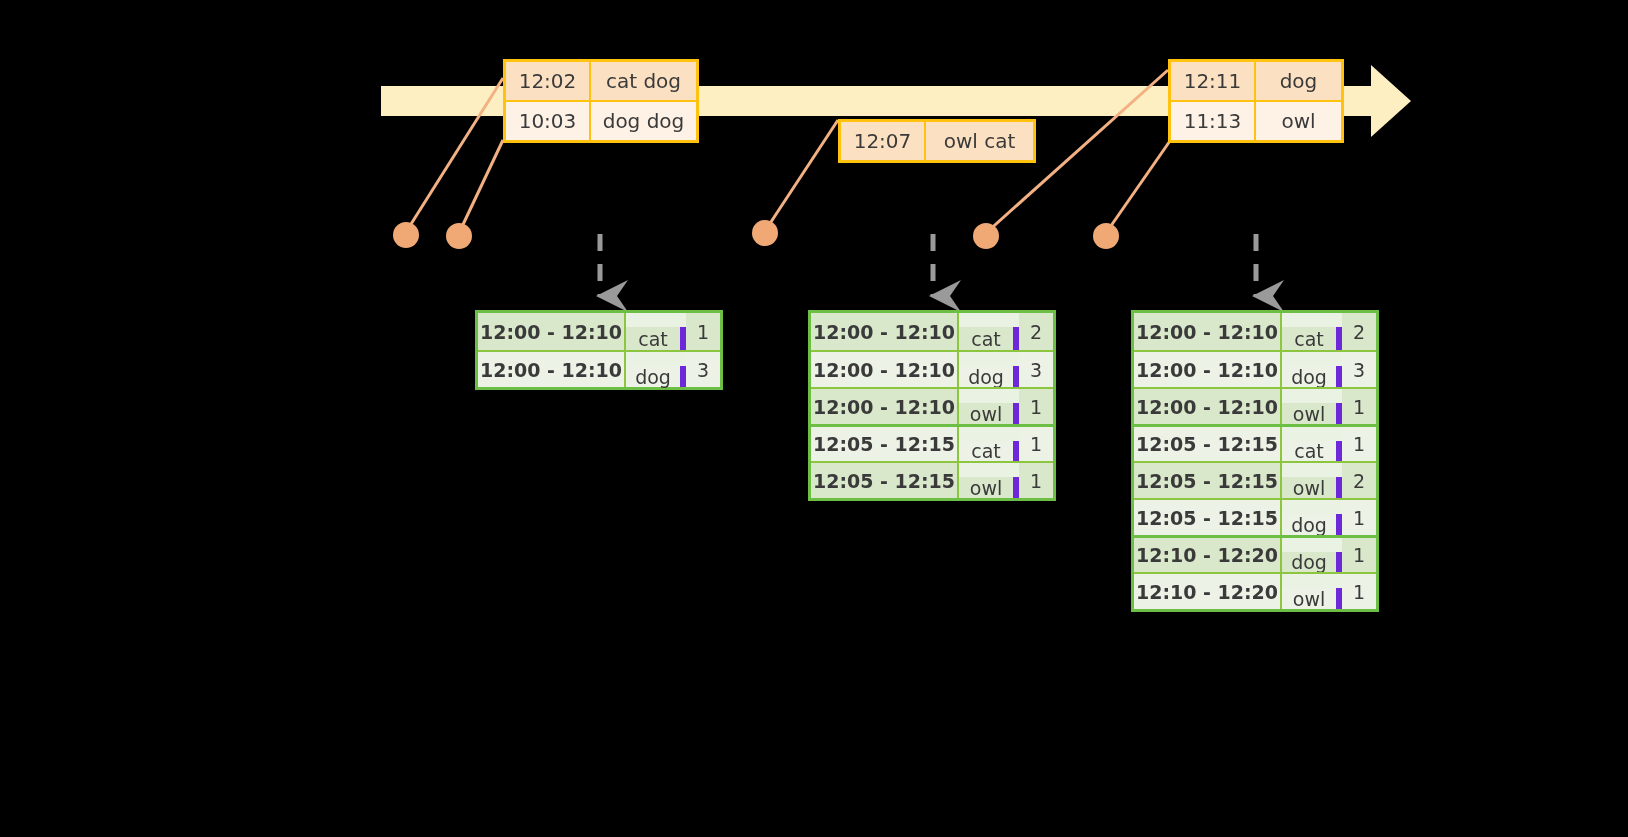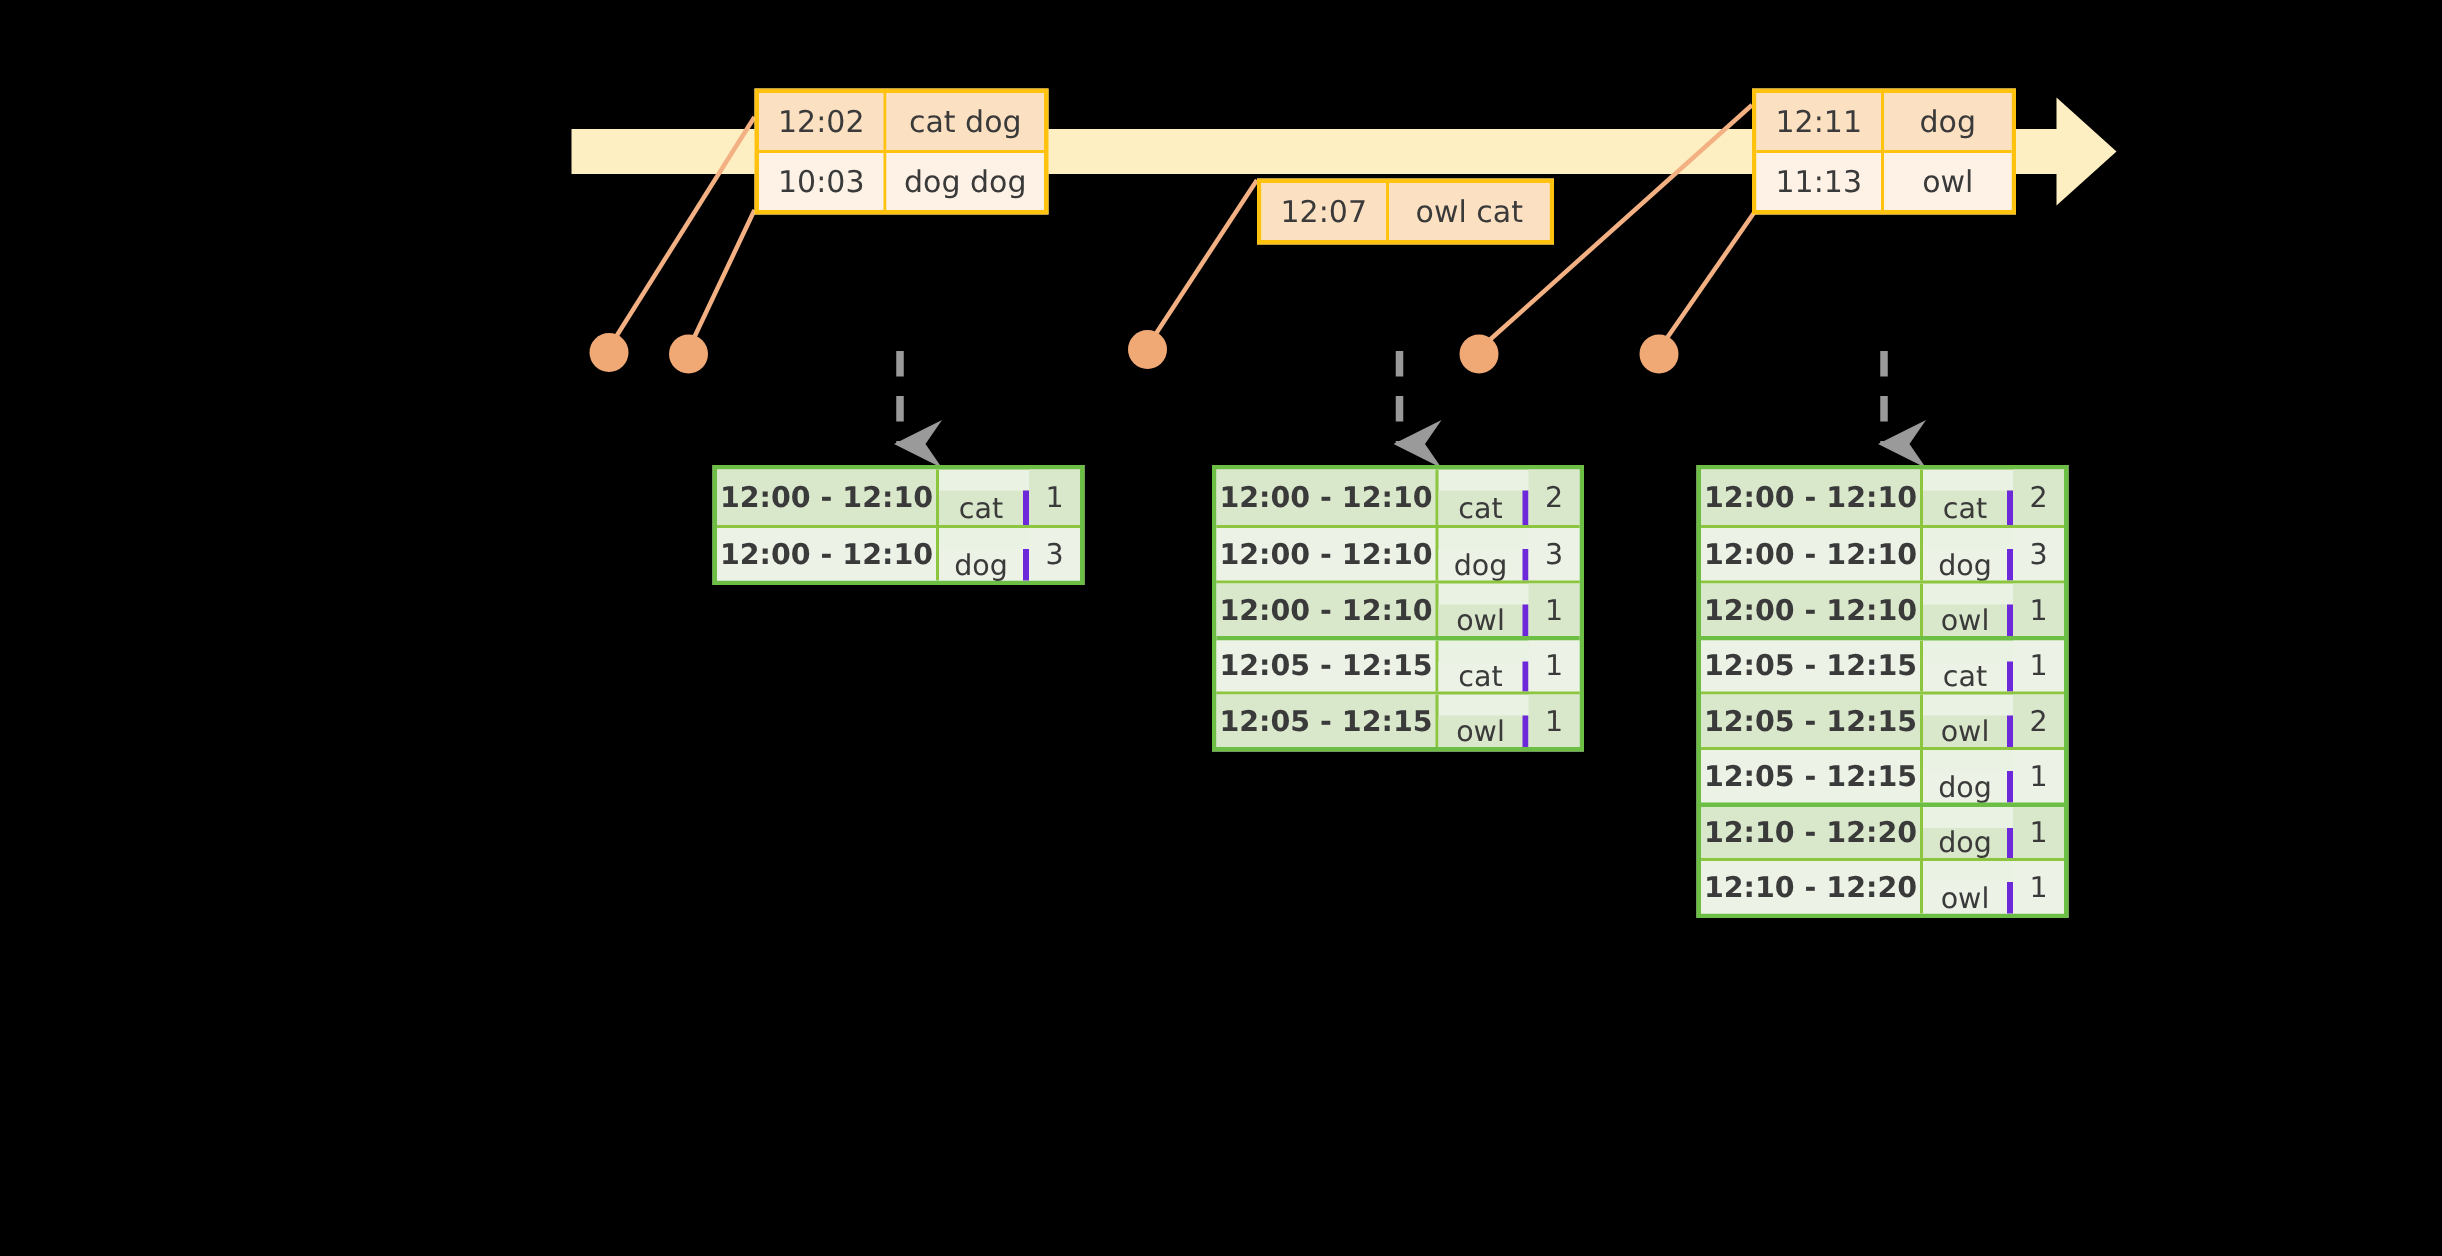--- a/index.html
+++ b/index.html
@@ -24,21 +24,21 @@
   .res-table{position:absolute;border:3px solid #6DBE45;box-sizing:border-box;
              display:flex;flex-direction:column;background:#eaf2e3;}
   .res-row{display:flex;box-sizing:border-box;height:37px;}
   .res-row.sep{border-top:3px solid #6DBE45;}
   .res-row.line{border-top:2px solid #8CC63F;}
   .res-row.tone-a .res-cell{background:#D9E7CB;}
   .res-row.tone-b .res-cell{background:#ECF2E6;}
   .res-cell{display:flex;align-items:center;justify-content:center;
             font-size:19px;color:#3a3a3a;box-sizing:border-box;}
   .res-cell.win{border-right:2px solid #8CC63F;font-weight:bold;}
-  .res-cell.key{border-right:4px solid #6d28d9;margin-top:14px;}
+  .res-cell.key{border-right:6px solid #6d28d9;margin-top:14px;}
 </style>
 </head>
 <body>
 
 <div id="stage">
 
   <svg class="layer" viewBox="0 0 1628 837">
     <defs>
       <marker id="dashhead" markerWidth="7" markerHeight="7" refX="3.2" refY="5.6" orient="auto" markerUnits="strokeWidth">
         <path d="M0,0 L3.2,6.4 L6.4,0 L3.2,2.2 Z" fill="#9A9A9A"></path>

